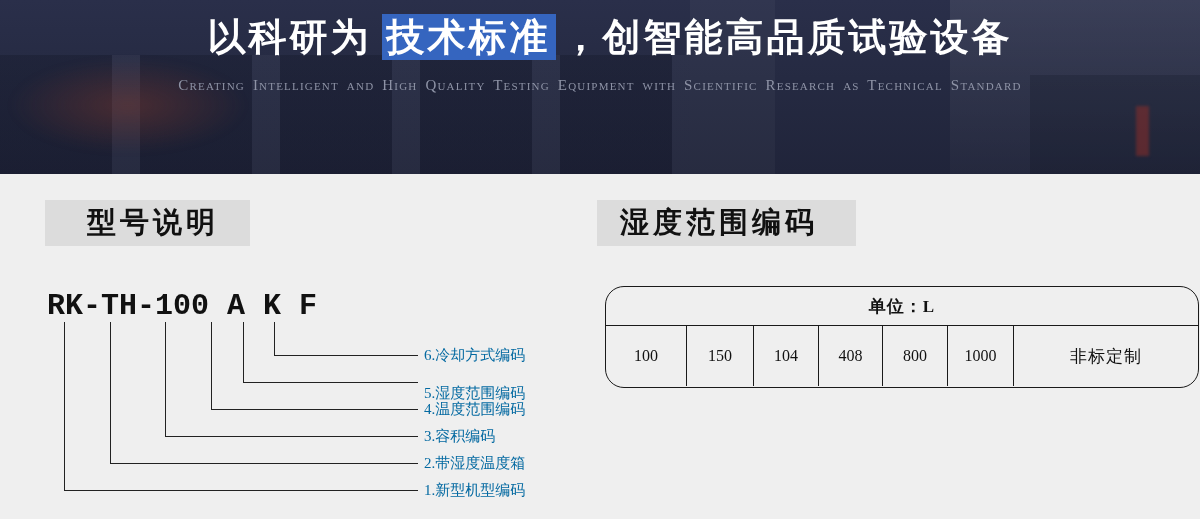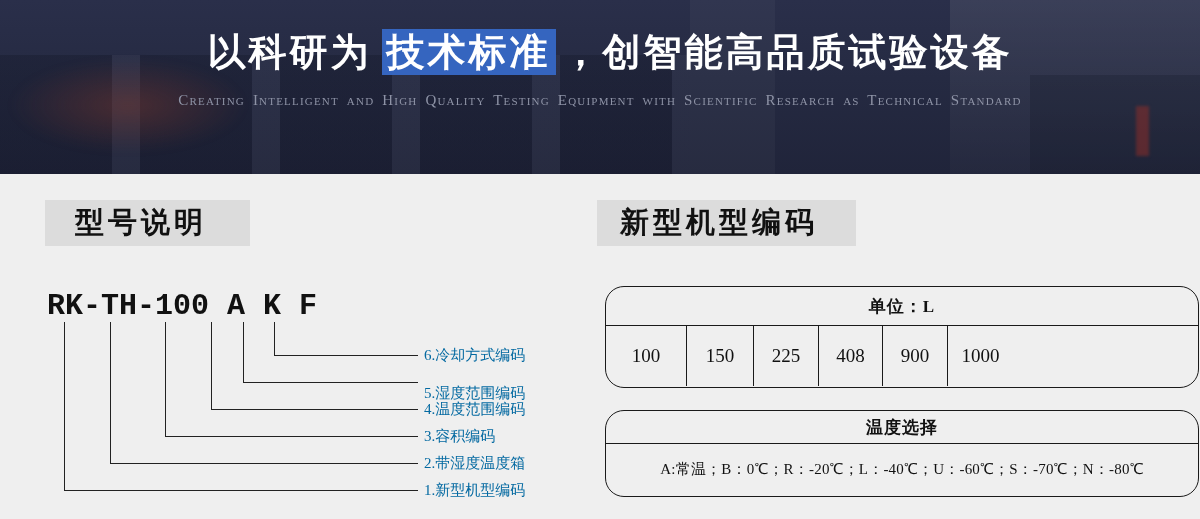--- a/index.html
+++ b/index.html
@@ -38,21 +38,21 @@
     background: linear-gradient(180deg, rgba(255,255,255,0.08), rgba(255,255,255,0.02));
   }
   .ph-rightmachine { left: 1030px; top: 75px; width: 170px; height: 99px; background: rgba(8,10,22,0.18); }
   .ph-figure { left: 1136px; top: 106px; width: 13px; height: 50px; background: rgba(150,45,40,0.5); filter: blur(1.5px); }
 
   .banner-inner {
     position: relative;
     width: 100%; height: 100%;
     display: flex; flex-direction: column;
     align-items: center;
-    padding-top: 27px;
+    padding-top: 12px;
   }
   .banner-title {
     color: #ffffff;
     font-size: 38px;
     font-weight: bold;
     line-height: 50px;
     letter-spacing: 3px;
     white-space: nowrap;
     transform: translateX(10px);
   }
@@ -78,21 +78,21 @@
     top: 200px;
     height: 46px;
     background: #dcdcdc;
     color: #111;
     font-size: 29px;
     font-weight: bold;
     font-family: "Liberation Serif", serif;
     display: flex; align-items: center;
     letter-spacing: 4px;
   }
-  .heading-left  { left: 45px;  width: 205px; padding-left: 30px; }
+  .heading-left  { left: 45px;  width: 205px; padding-left: 42px; }
   .heading-right { left: 597px; width: 259px; padding-left: 23px; }
 
   
   .model-code {
     position: absolute;
     left: 47px; top: 289px;
     font-family: "Liberation Mono", monospace;
     font-size: 30px;
     font-weight: bold;
     color: #111;
@@ -145,21 +145,21 @@
     font-size: 17px;
     letter-spacing: 1px;
   }
   .t1 .thead { height: 39px; }
   .t2 .thead { height: 33px; }
   .trow { display: flex; }
   .t1 .trow { height: 60px; }
   .t2 .trow { height: 51px; align-items: center; justify-content: center; }
   .cell {
     display: flex; align-items: center; justify-content: center;
-    font-size: 19px;
+    font-size: 16px;
     border-left: 1px solid #1a1a1a;
   }
   .cell:first-child { border-left: none; }
   .cw1 { width: 80px; } .cw2 { width: 67px; text-align: right; } .cw3 { width: 65px; }
   .cw4 { width: 64px; } .cw5 { width: 65px; } .cw6 { width: 66px; }
   .cw7 { flex: 1; font-size: 17px; letter-spacing: 1px; }
   .temp-row-text {
     font-size: 15px;
     letter-spacing: 0.2px;
     white-space: nowrap;
@@ -206,35 +206,30 @@
   <div class="hline h1"></div>
 
   <div class="dlabel l6">6.冷却方式编码</div>
   <div class="dlabel l5">5.湿度范围编码</div>
   <div class="dlabel l4">4.温度范围编码</div>
   <div class="dlabel l3">3.容积编码</div>
   <div class="dlabel l2">2.带湿度温度箱</div>
   <div class="dlabel l1">1.新型机型编码</div>
 
   <div class="heading-box heading-right">
-    <span>新型机型编码</span>
+    <span>湿度范围编码</span>
   </div>
 
   <div class="spec-table t1">
     <div class="thead">单位：L</div>
     <div class="trow">
       <div class="cell cw1">100</div>
       <div class="cell cw2">150</div>
-      <div class="cell cw3">225</div>
+      <div class="cell cw3">104</div>
       <div class="cell cw4">408</div>
-      <div class="cell cw5">900</div>
+      <div class="cell cw5">800</div>
       <div class="cell cw6">1000</div>
+      <div class="cell cw7">非标定制</div>
     </div>
   </div>
 
-  <div class="spec-table t2">
-    <div class="thead">温度选择</div>
-    <div class="trow">
-      <div class="temp-row-text">A:常温；B：0℃；R：-20℃；L：-40℃；U：-60℃；S：-70℃；N：-80℃</div>
-    </div>
-  </div>
 
 </div>
 
 </body></html>

